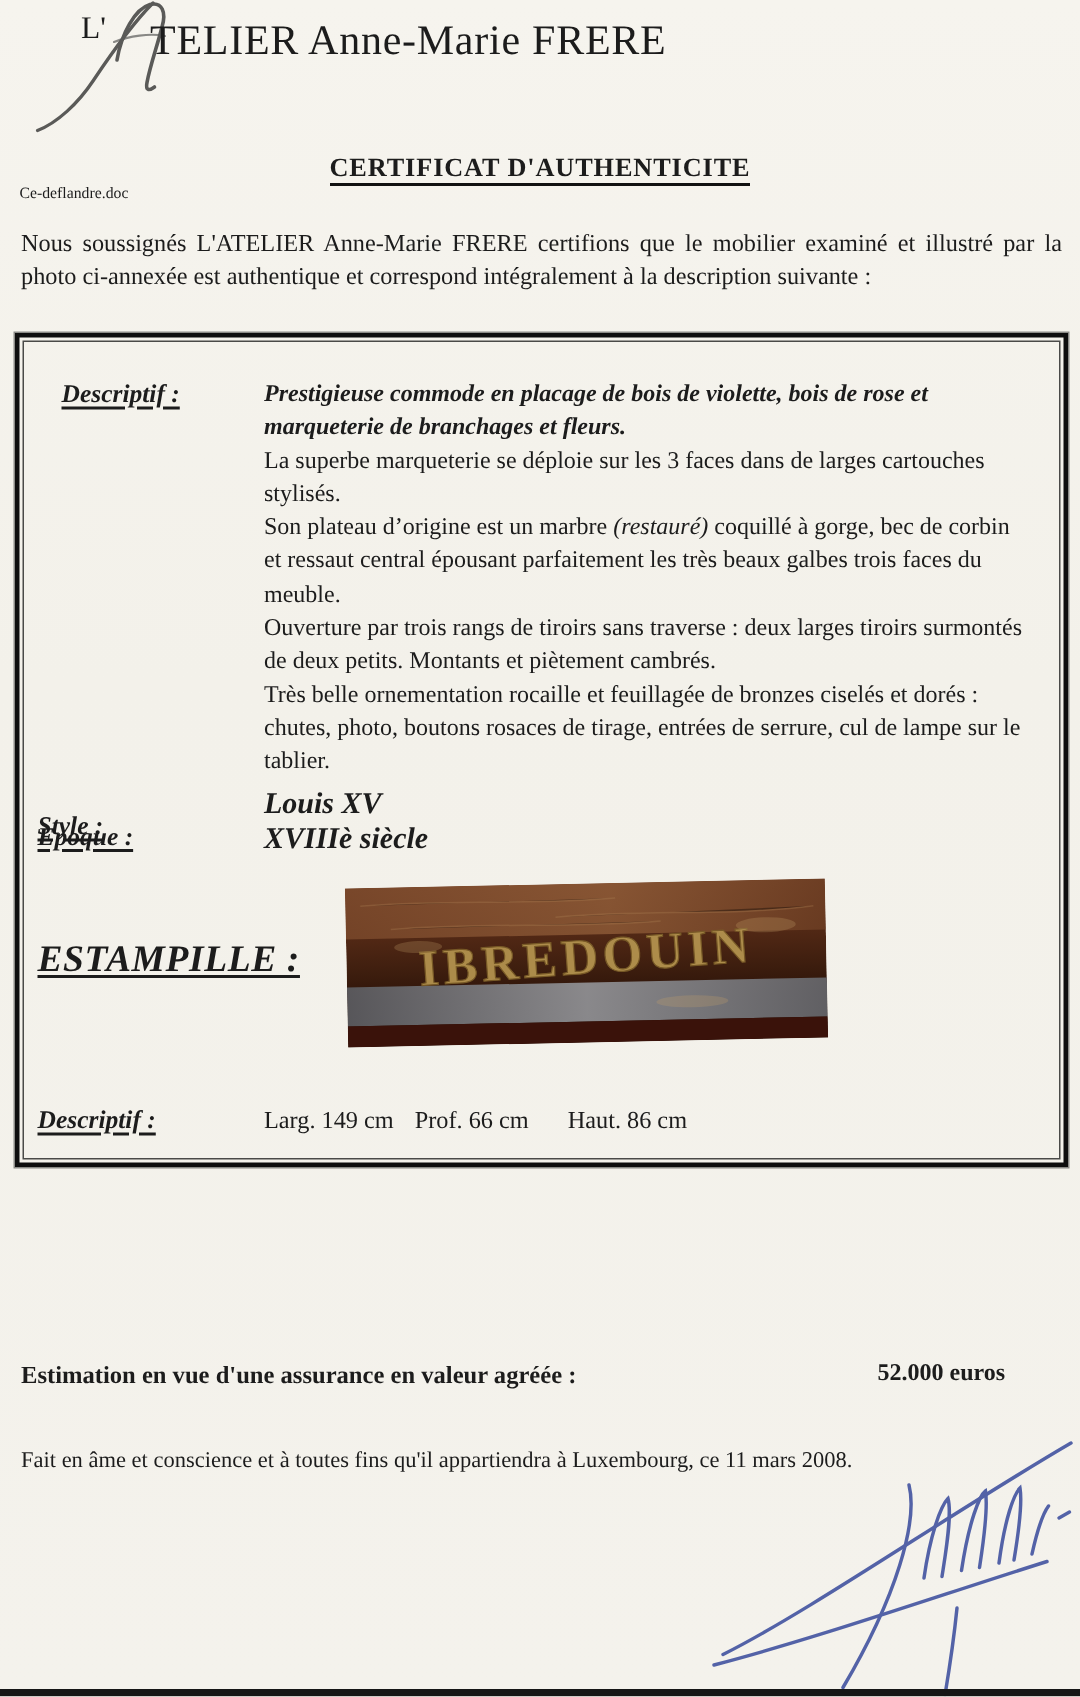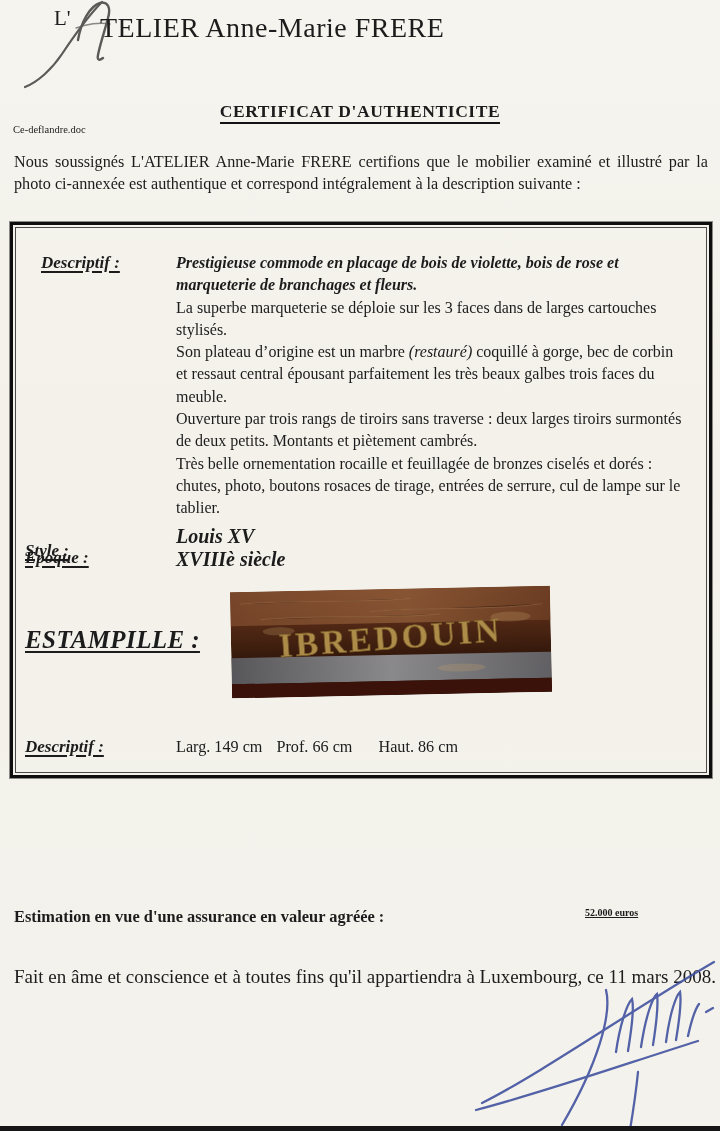--- a/index.html
+++ b/index.html
@@ -48,22 +48,22 @@
   .dim-values{font-size:16.2px;white-space:nowrap;}
   .dim-values span{margin-right:14px;}
   .dim-values span:nth-child(3){margin-left:12px;}
 
   
   .stamp-wrap{left:218px;top:364px;width:320px;height:106px;transform:rotate(-1.2deg);}
   .stamp-wrap svg{display:block;}
 
   
   .estimation-label{font-weight:bold;font-size:16.4px;}
-  .estimation-value{font-weight:bold;font-size:10px;white-space:nowrap;text-decoration:underline;}
-  .closing-par{font-size:19px;white-space:nowrap;}
+  .estimation-value{font-weight:bold;font-size:16px;white-space:nowrap;}
+  .closing-par{font-size:15px;white-space:nowrap;}
 
   .bottom-bar{left:0;top:1126px;width:720px;height:5px;background:#161616;}
 </style>
 </head>
 <body>
 
 <div class="page">
 
   <div class="abs" style="left:54px;top:6px;">
     <span class="logo-lprefix">L'</span>

